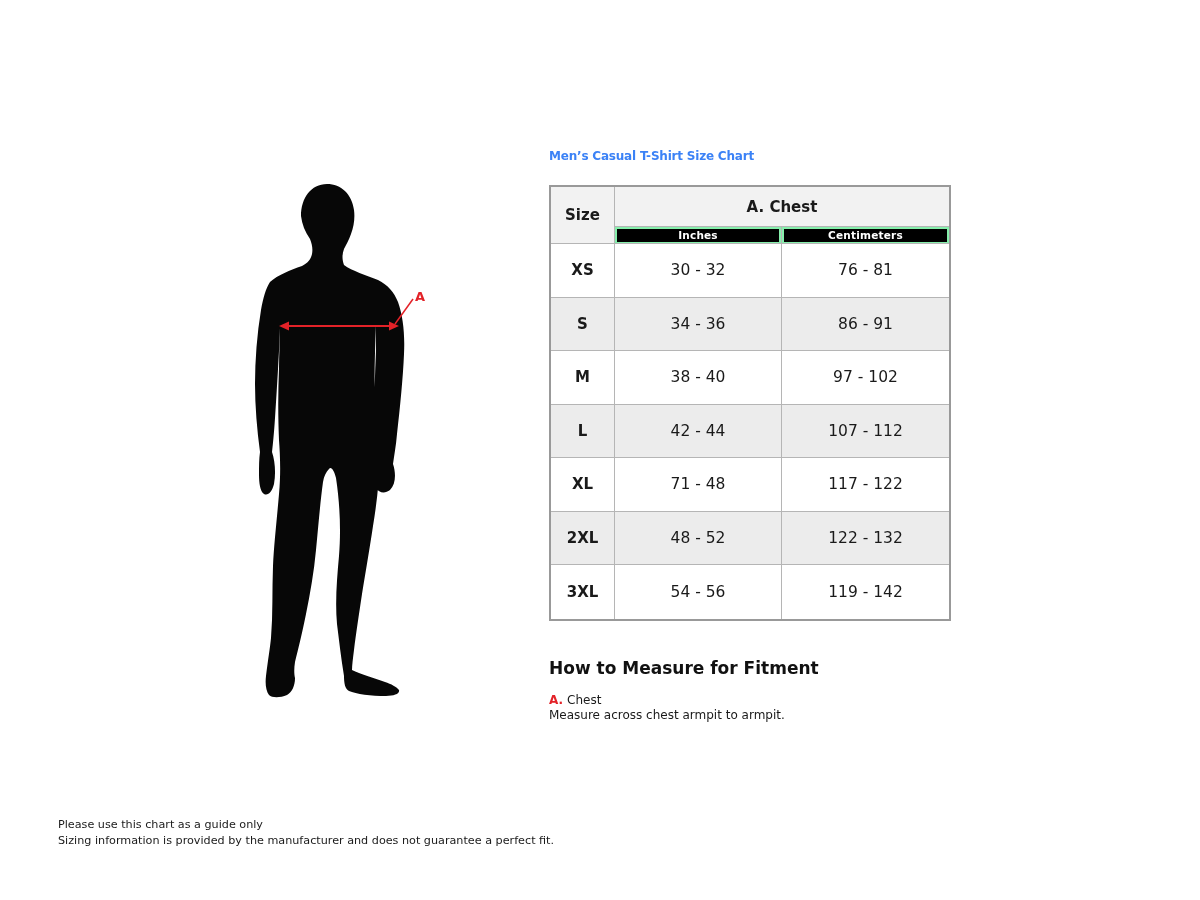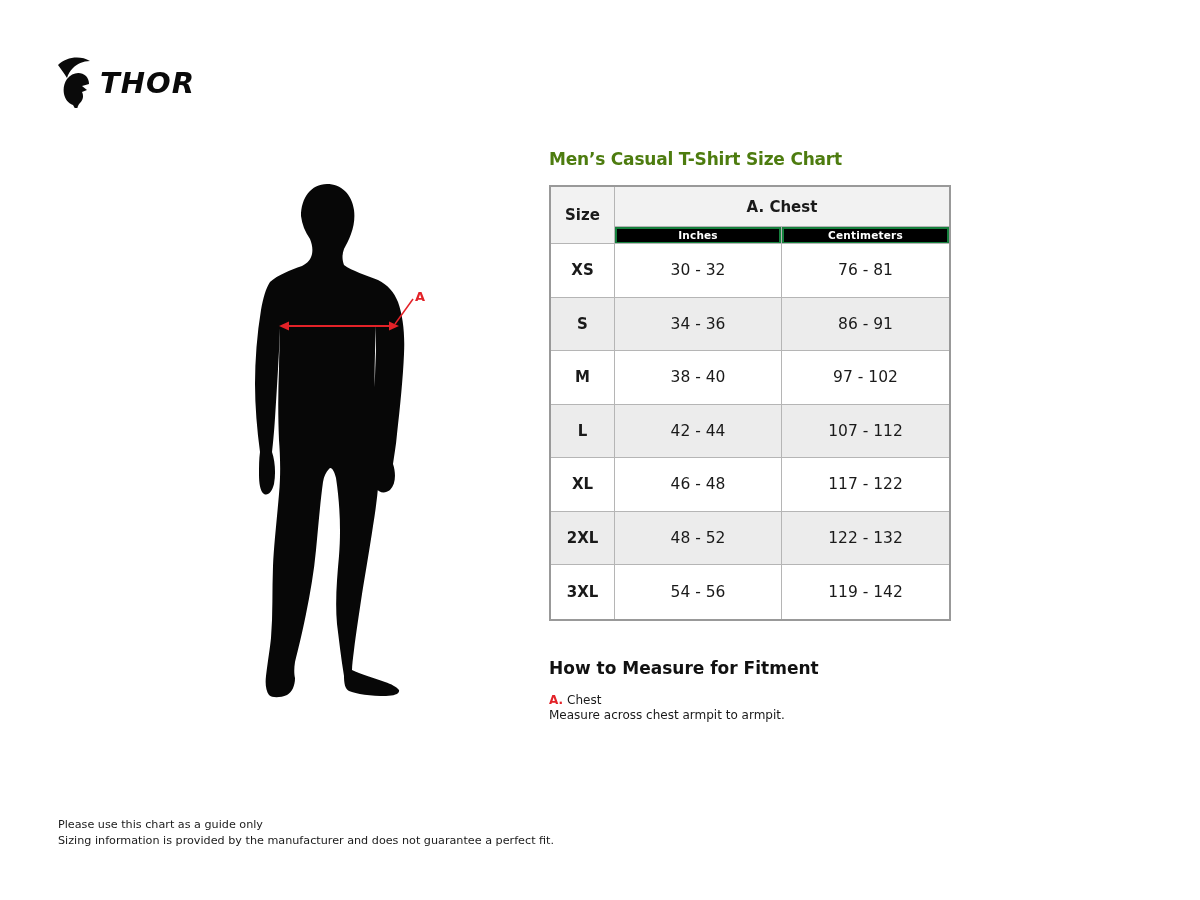--- a/index.html
+++ b/index.html
@@ -8,37 +8,37 @@
   .page { position:relative; width:1200px; height:900px; background:#ffffff; overflow:hidden; }
 
   
   .logo { position:absolute; left:56px; top:56px; width:160px; height:52px; }
 
   
   .figure-wrap { position:absolute; left:228px; top:178px; width:232px; height:534px; }
 
   
   .chart-title { position:absolute; left:549px; top:149px; width:460px;
-                 font-size:17px; font-weight:700; letter-spacing:-0.2px; color:#4d7c0f; }
+                 font-size:12px; font-weight:700; letter-spacing:-0.2px; color:#3b82f6; }
 
   .chart-table { position:absolute; left:549px; top:185px; width:402px;
                  display:grid; grid-template-columns:64px 1fr 1fr;
                  grid-template-rows:40px 17px repeat(7, 53.5px);
                  border:2px solid #999999; background:#ffffff; }
   .tr { display:contents; }
   .th-size { grid-row:1 / 3; grid-column:1; background:var(--table-header-bg,#f2f2f2);
              display:flex; align-items:center; justify-content:center;
              font-size:15px; font-weight:700;
              border-right:1px solid var(--border,#b5b5b5);
              border-bottom:1px solid var(--border,#b5b5b5); }
   .th-group { grid-row:1; grid-column:2 / 4; background:var(--table-header-bg,#f2f2f2);
               display:flex; align-items:center; justify-content:center;
               font-size:15px; font-weight:700;
               border-bottom:1px solid var(--border,#b5b5b5); }
-  .th-sub { background:#15803d; display:flex; align-items:center; padding:1px 2px 1px 2px;
+  .th-sub { background:#86efac; display:flex; align-items:center; padding:1px 2px 1px 2px;
             border-bottom:1px solid var(--border,#b5b5b5); }
   .th-sub.first { border-right:1px solid var(--border,#b5b5b5); }
   .bar { width:100%; height:13px; background:var(--bar-bg,#000);
          color:var(--bar-text,#fff); display:flex; align-items:center; justify-content:center;
          font-size:10.5px; font-weight:700; letter-spacing:0.2px; }
   .td { display:flex; align-items:center; justify-content:center; font-size:15.5px;
         border-bottom:1px solid var(--border,#b5b5b5); background:#ffffff; }
   .td-size { font-weight:700; font-size:15px; border-right:1px solid var(--border,#b5b5b5); }
   .td-in  { border-right:1px solid var(--border,#b5b5b5); }
   .tr.alt > .td { background:var(--row-alt-bg,#ececec); }
@@ -53,30 +53,20 @@
   .measure-desc { margin-top:1px; font-size:12px; color:#1a1a1a; }
 
   
   .footnote { position:absolute; left:58px; top:817px; font-size:11.2px; line-height:1.45; color:#1a1a1a; }
 </style>
 </head>
 <body>
 
 <div class="page">
 
-  <div class="logo">
-    <svg width="160" height="52" viewBox="0 0 160 52">
-      <g fill="#0a0a0a">
-        <path d="M2,9 C10,1 24,-1 34,5 C27,5 21,8 17,12 C14,15 12,18 11,22 C8,17 4,12 2,9 Z"></path>
-        <path d="M11,23 C16,16 25,15 30,20 C32,22 33,25 33,28 L26,30 L31,34 L26,36 C28,40 27,44 24,47 C22,49 21,52 21,56 L17,49 C12,47 9,43 8,38 C7,33 8,27 11,23 Z"></path>
-      </g>
-      <text x="44" y="37" font-size="29" font-weight="800" font-style="italic" letter-spacing="1" fill="#0a0a0a">THOR</text>
-      <rect x="129" y="33" width="3.5" height="3.5" fill="#0a0a0a"></rect>
-    </svg>
-  </div>
 
   <div class="figure-wrap">
     <svg width="232" height="534" viewBox="0 0 232 534">
       <path fill="#070707" d="
         M99,6
         C113,6 124,16 126,32
         C127,40 126,48 123,56
         C121,62 118,67 116,71
         C114,76 114,82 116,87
         C124,93 138,97 150,102
@@ -170,21 +160,21 @@
       <div class="td td-in">38 - 40</div>
       <div class="td">97 - 102</div>
     </div>
     <div class="tr alt">
       <div class="td td-size">L</div>
       <div class="td td-in">42 - 44</div>
       <div class="td">107 - 112</div>
     </div>
     <div class="tr">
       <div class="td td-size">XL</div>
-      <div class="td td-in">46 - 48</div>
+      <div class="td td-in">71 - 48</div>
       <div class="td">117 - 122</div>
     </div>
     <div class="tr alt">
       <div class="td td-size">2XL</div>
       <div class="td td-in">48 - 52</div>
       <div class="td">122 - 132</div>
     </div>
     <div class="tr">
       <div class="td td-size">3XL</div>
       <div class="td td-in">54 - 56</div>

